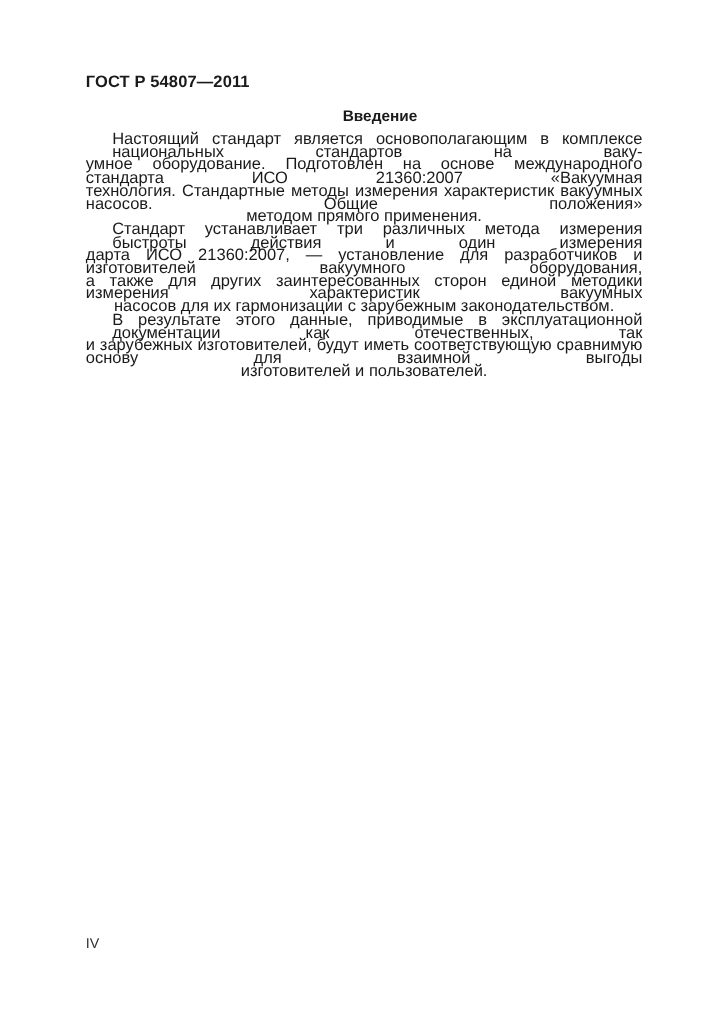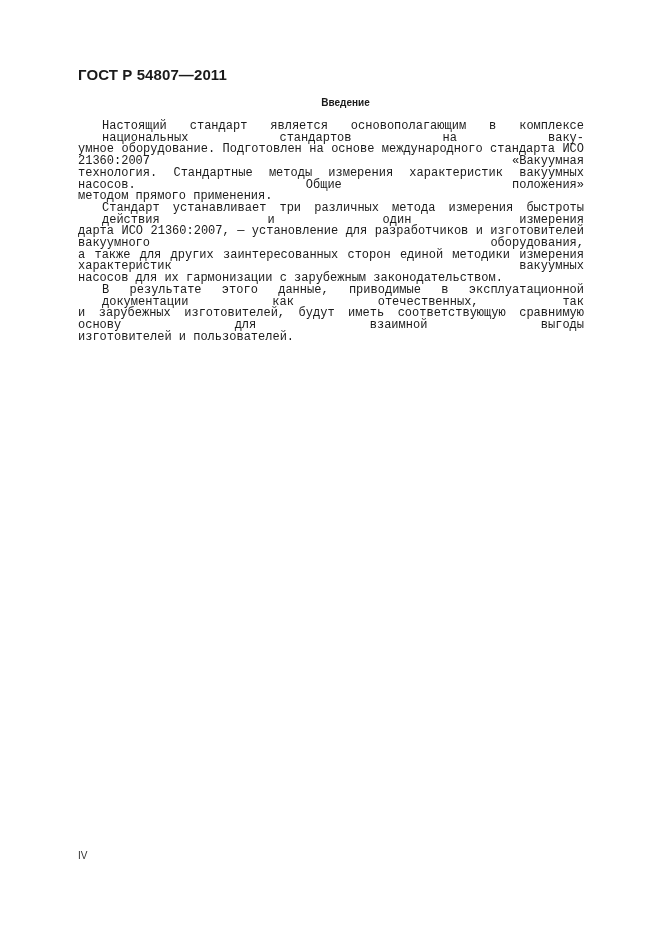--- a/index.html
+++ b/index.html
@@ -1,24 +1,24 @@
 <!DOCTYPE html>
 <html><head>
   <meta charset="utf-8">
   <style>
     html, body { margin: 0; padding: 0; background: #ffffff; }
     body { width: 661px; height: 936px; position: relative; overflow: hidden;
            font-family: "Liberation Sans", sans-serif; color: #1a1a1a; }
     .header { position: absolute; left: 78px; top: 66px; font-size: 15px; font-weight: bold; letter-spacing: 0.1px; }
-    .title { position: absolute; left: 0; width: 661px; top: 97px; text-align: center; font-size: 10px; font-weight: bold; padding-left: 30px; box-sizing: border-box; }
-    .body { position: absolute; left: 78px; top: 121px; width: 506px; font-size: 12px; line-height: 11.7px; font-family: Liberation Mono, monospace; }
-    .line { white-space: nowrap; display: block; }
+    .title { position: absolute; left: 0; width: 661px; top: 97px; text-align: center; font-size: 14px; font-weight: bold; padding-left: 30px; box-sizing: border-box; }
+    .body { position: absolute; left: 78px; top: 121px; width: 506px; font-size: 15px; line-height: 11.7px; }
+    .line { white-space: nowrap; display: block; text-align: center; }
     .line.just { text-align: justify; text-align-last: justify; white-space: normal; }
     .line.ind { padding-left: 24px; }
-    .pagenum { position: absolute; left: 78px; top: 850px; font-size: 10px; color: #333; }
+    .pagenum { position: absolute; left: 78px; top: 850px; font-size: 13px; color: #333; }
   </style>
 </head>
 <body>
 
 <div class="header">ГОСТ Р 54807—2011</div>
 
 <div class="title">Введение</div>
 
 <div class="body">
   <div>

